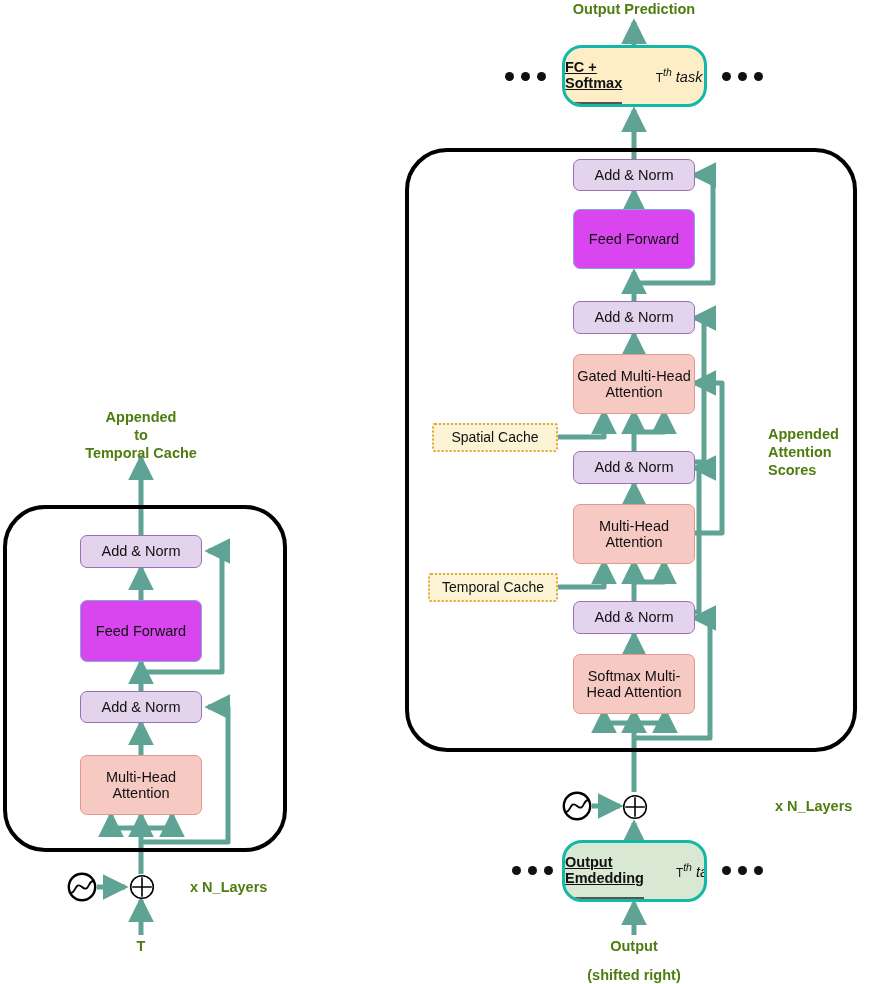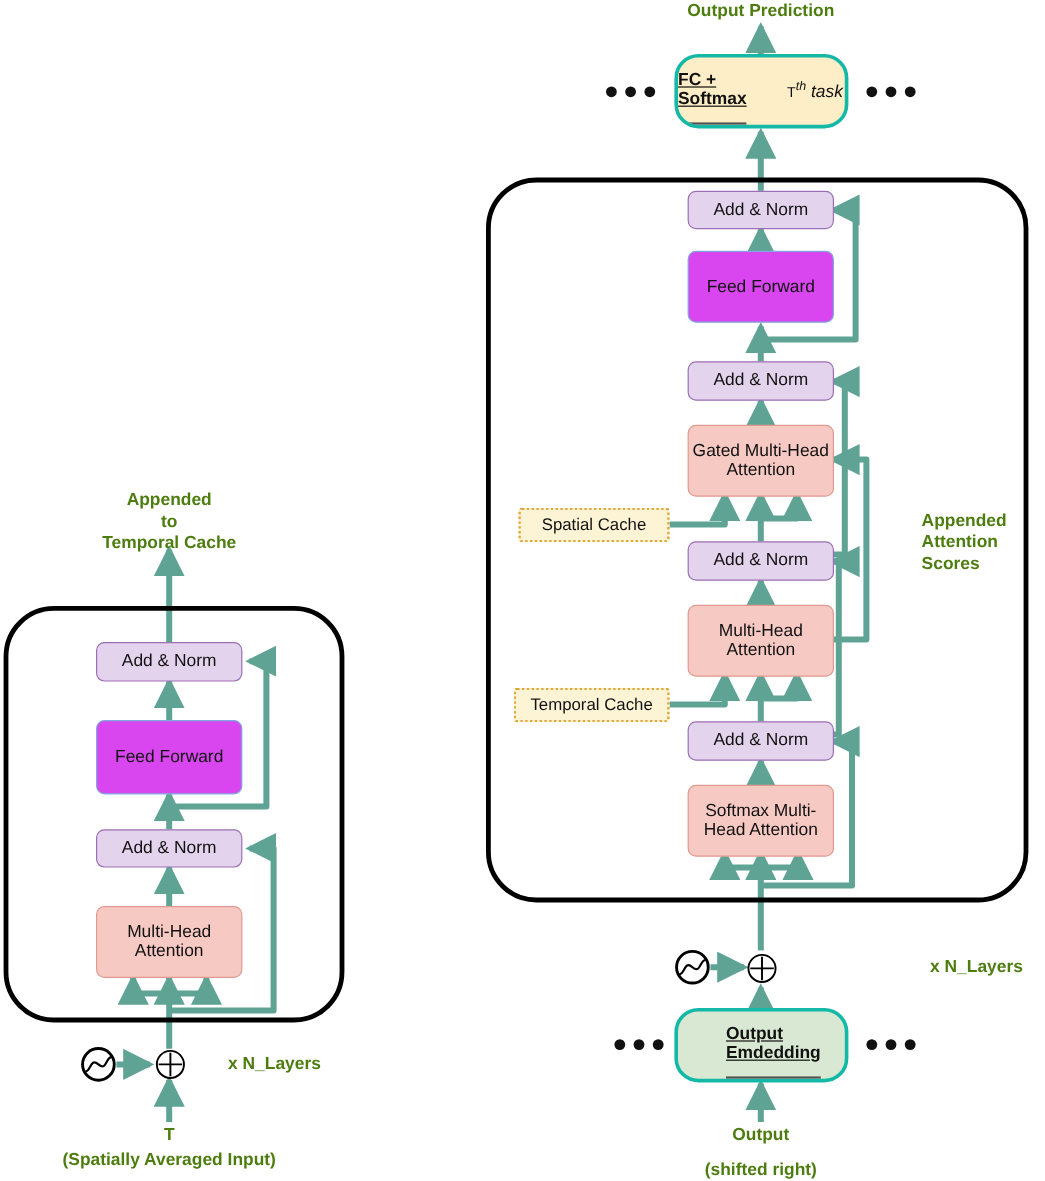--- a/index.html
+++ b/index.html
@@ -97,21 +97,21 @@
   .sup {
     font-size: 0.72em;
     vertical-align: super;
     font-style: italic;
   }
   .sub-cap {
     font-size: 0.82em;
     font-style: normal;
   }
   .fcbox { background: #fdeec8; }
-  .embbox { background: #d8e8d2; padding-left: 40px; }
+  .embbox { background: #d8e8d2; }
 
   
   .container-outline {
     position: absolute;
     box-sizing: border-box;
     border: 4px solid #000000;
     border-radius: 42px;
     background: transparent;
     z-index: 1;
   }
@@ -253,21 +253,20 @@
 
   <svg class="icon-abs" style="left:129px; top:874px;" width="26" height="26" viewBox="0 0 26 26">
     <circle cx="13" cy="13" r="11.3" fill="#ffffff" stroke="#000000" stroke-width="1.6"></circle>
     <path d="M 13 3.2 L 13 22.8 M 3.2 13 L 22.8 13" stroke="#000000" stroke-width="1.6"></path>
   </svg>
 
   <div class="label left" style="left:190px; top:878px;">x  N_Layers</div>
 
   <div class="label center" style="left:91px; top:937px; width:100px;">T</div>
 
-  <div class="label center" style="left:11px; top:958px; width:260px;">(Spatially Averaged Input)</div>
 
   <div class="label center" style="left:534px; top:0px; width:200px;">Output Prediction</div>
 
   <div class="stackbox fcbox" style="left:562px; top:45px; width:145px; height:62px;">
     <div class="srow top">
       <span class="underlined">FC + Softmax</span>
     </div>
     <div class="srow bottom">
       <span><span class="sub-cap">T</span><span class="sup">th</span>&nbsp;<span>task</span></span>
     </div>

